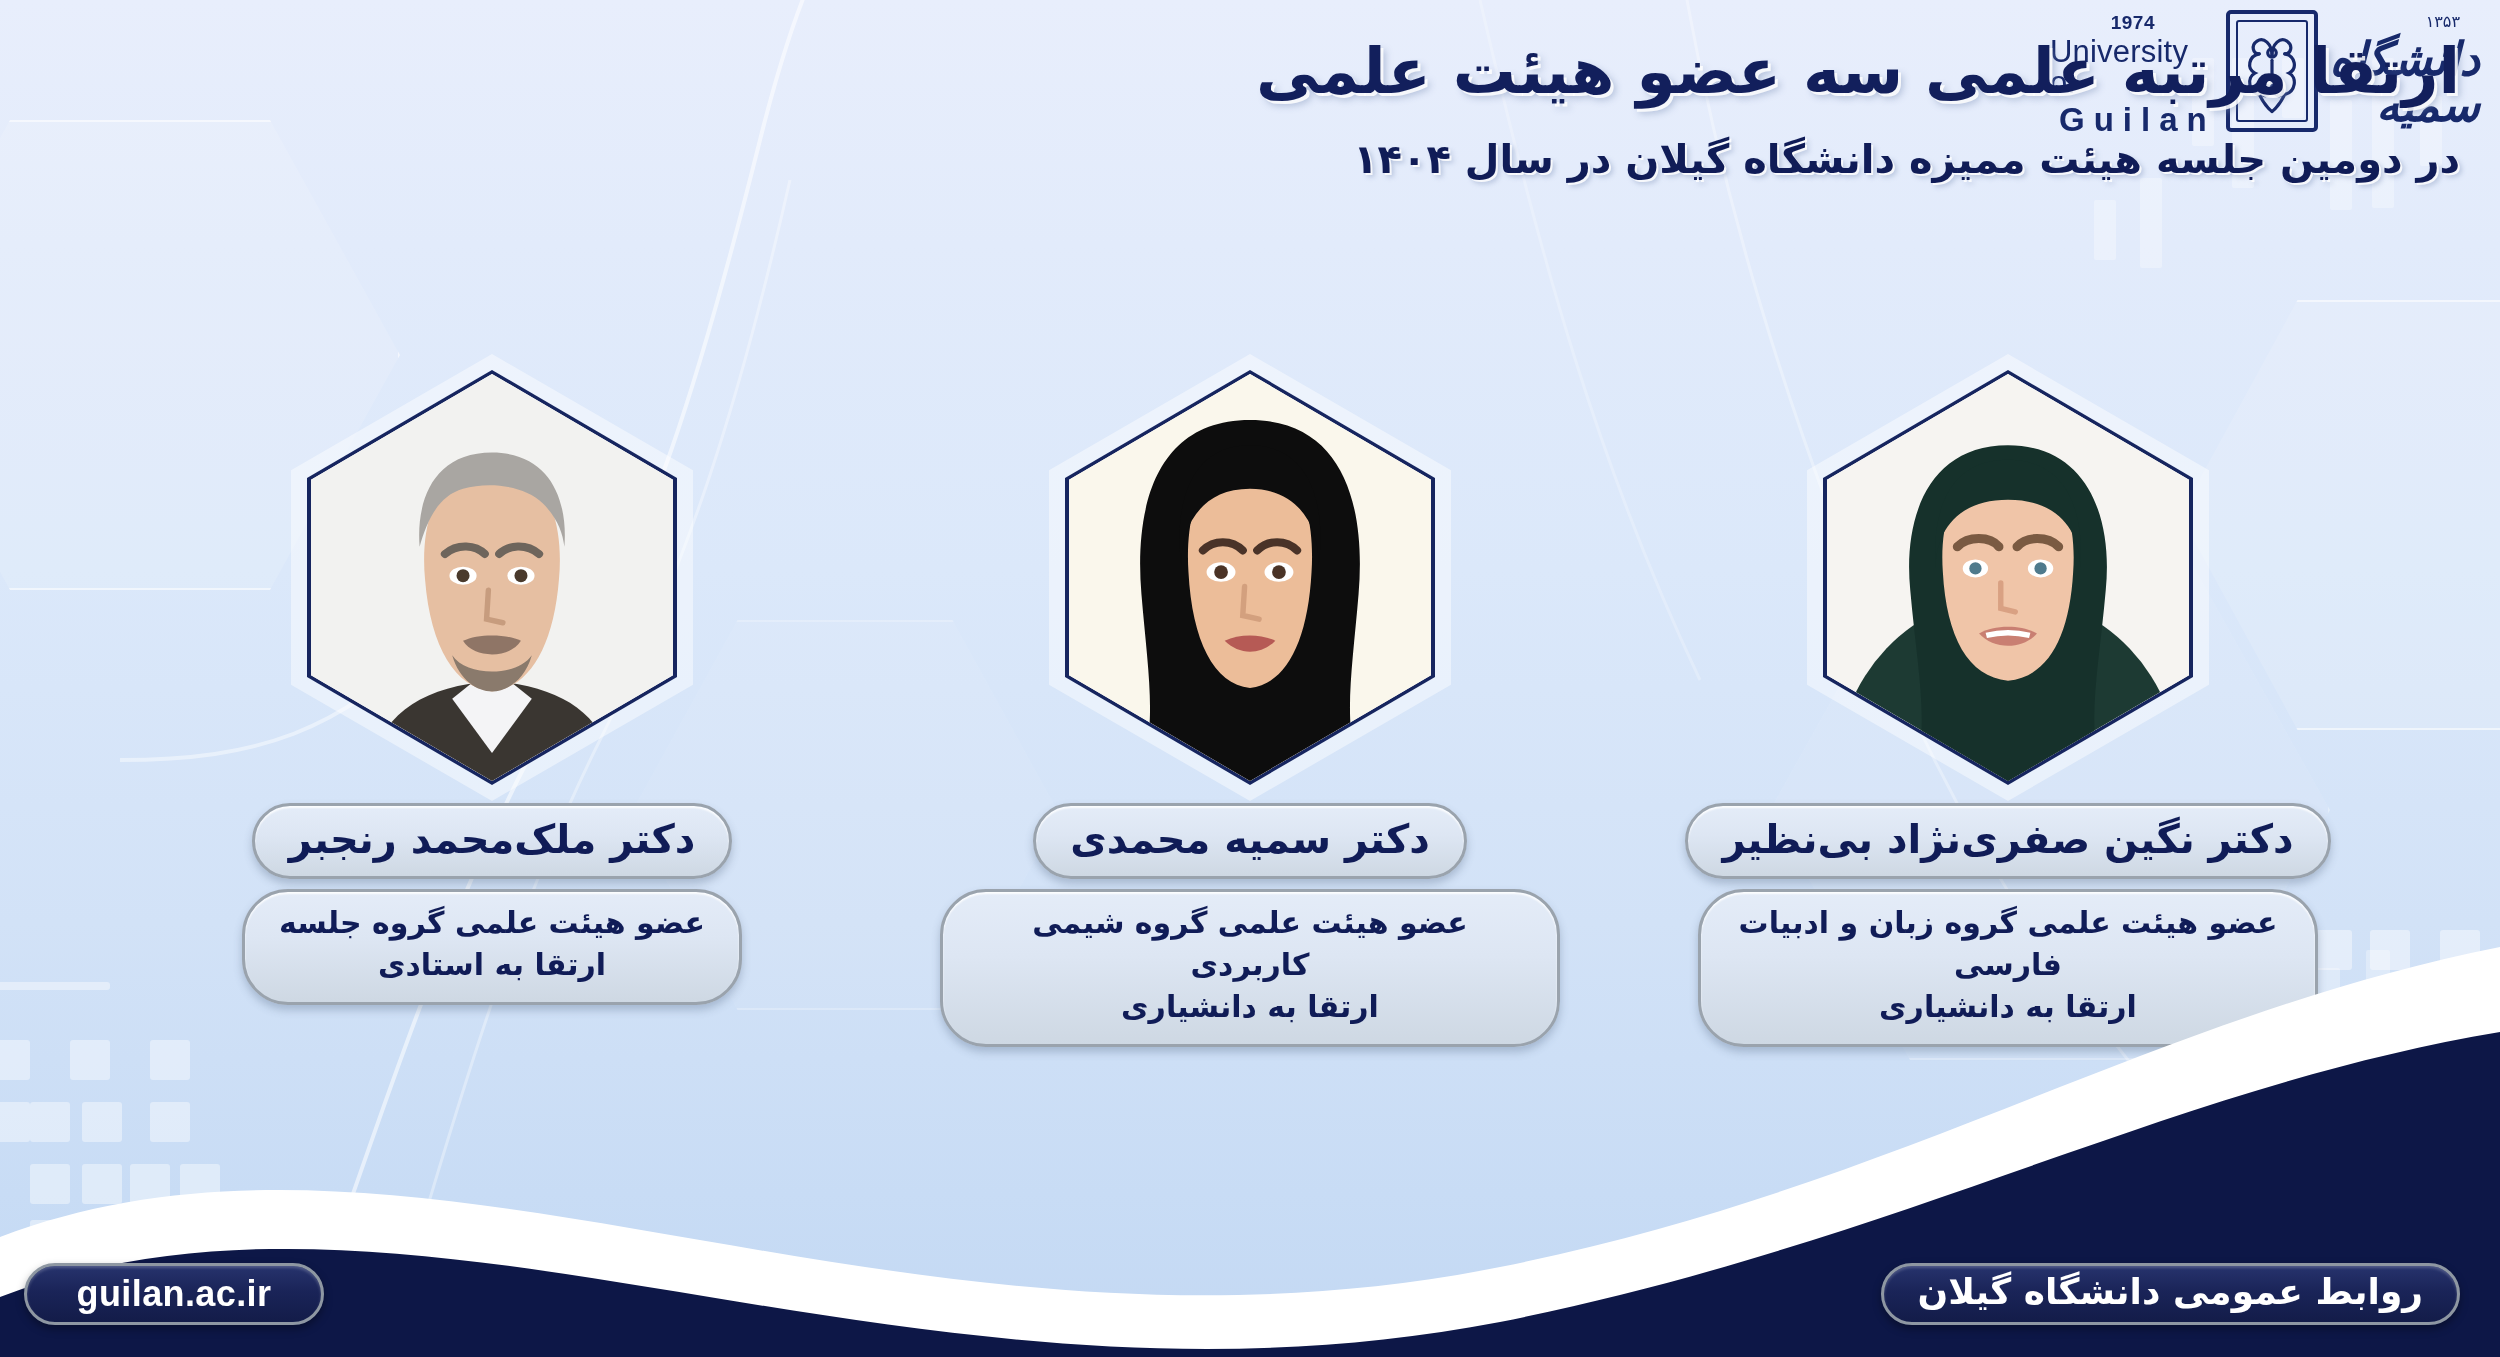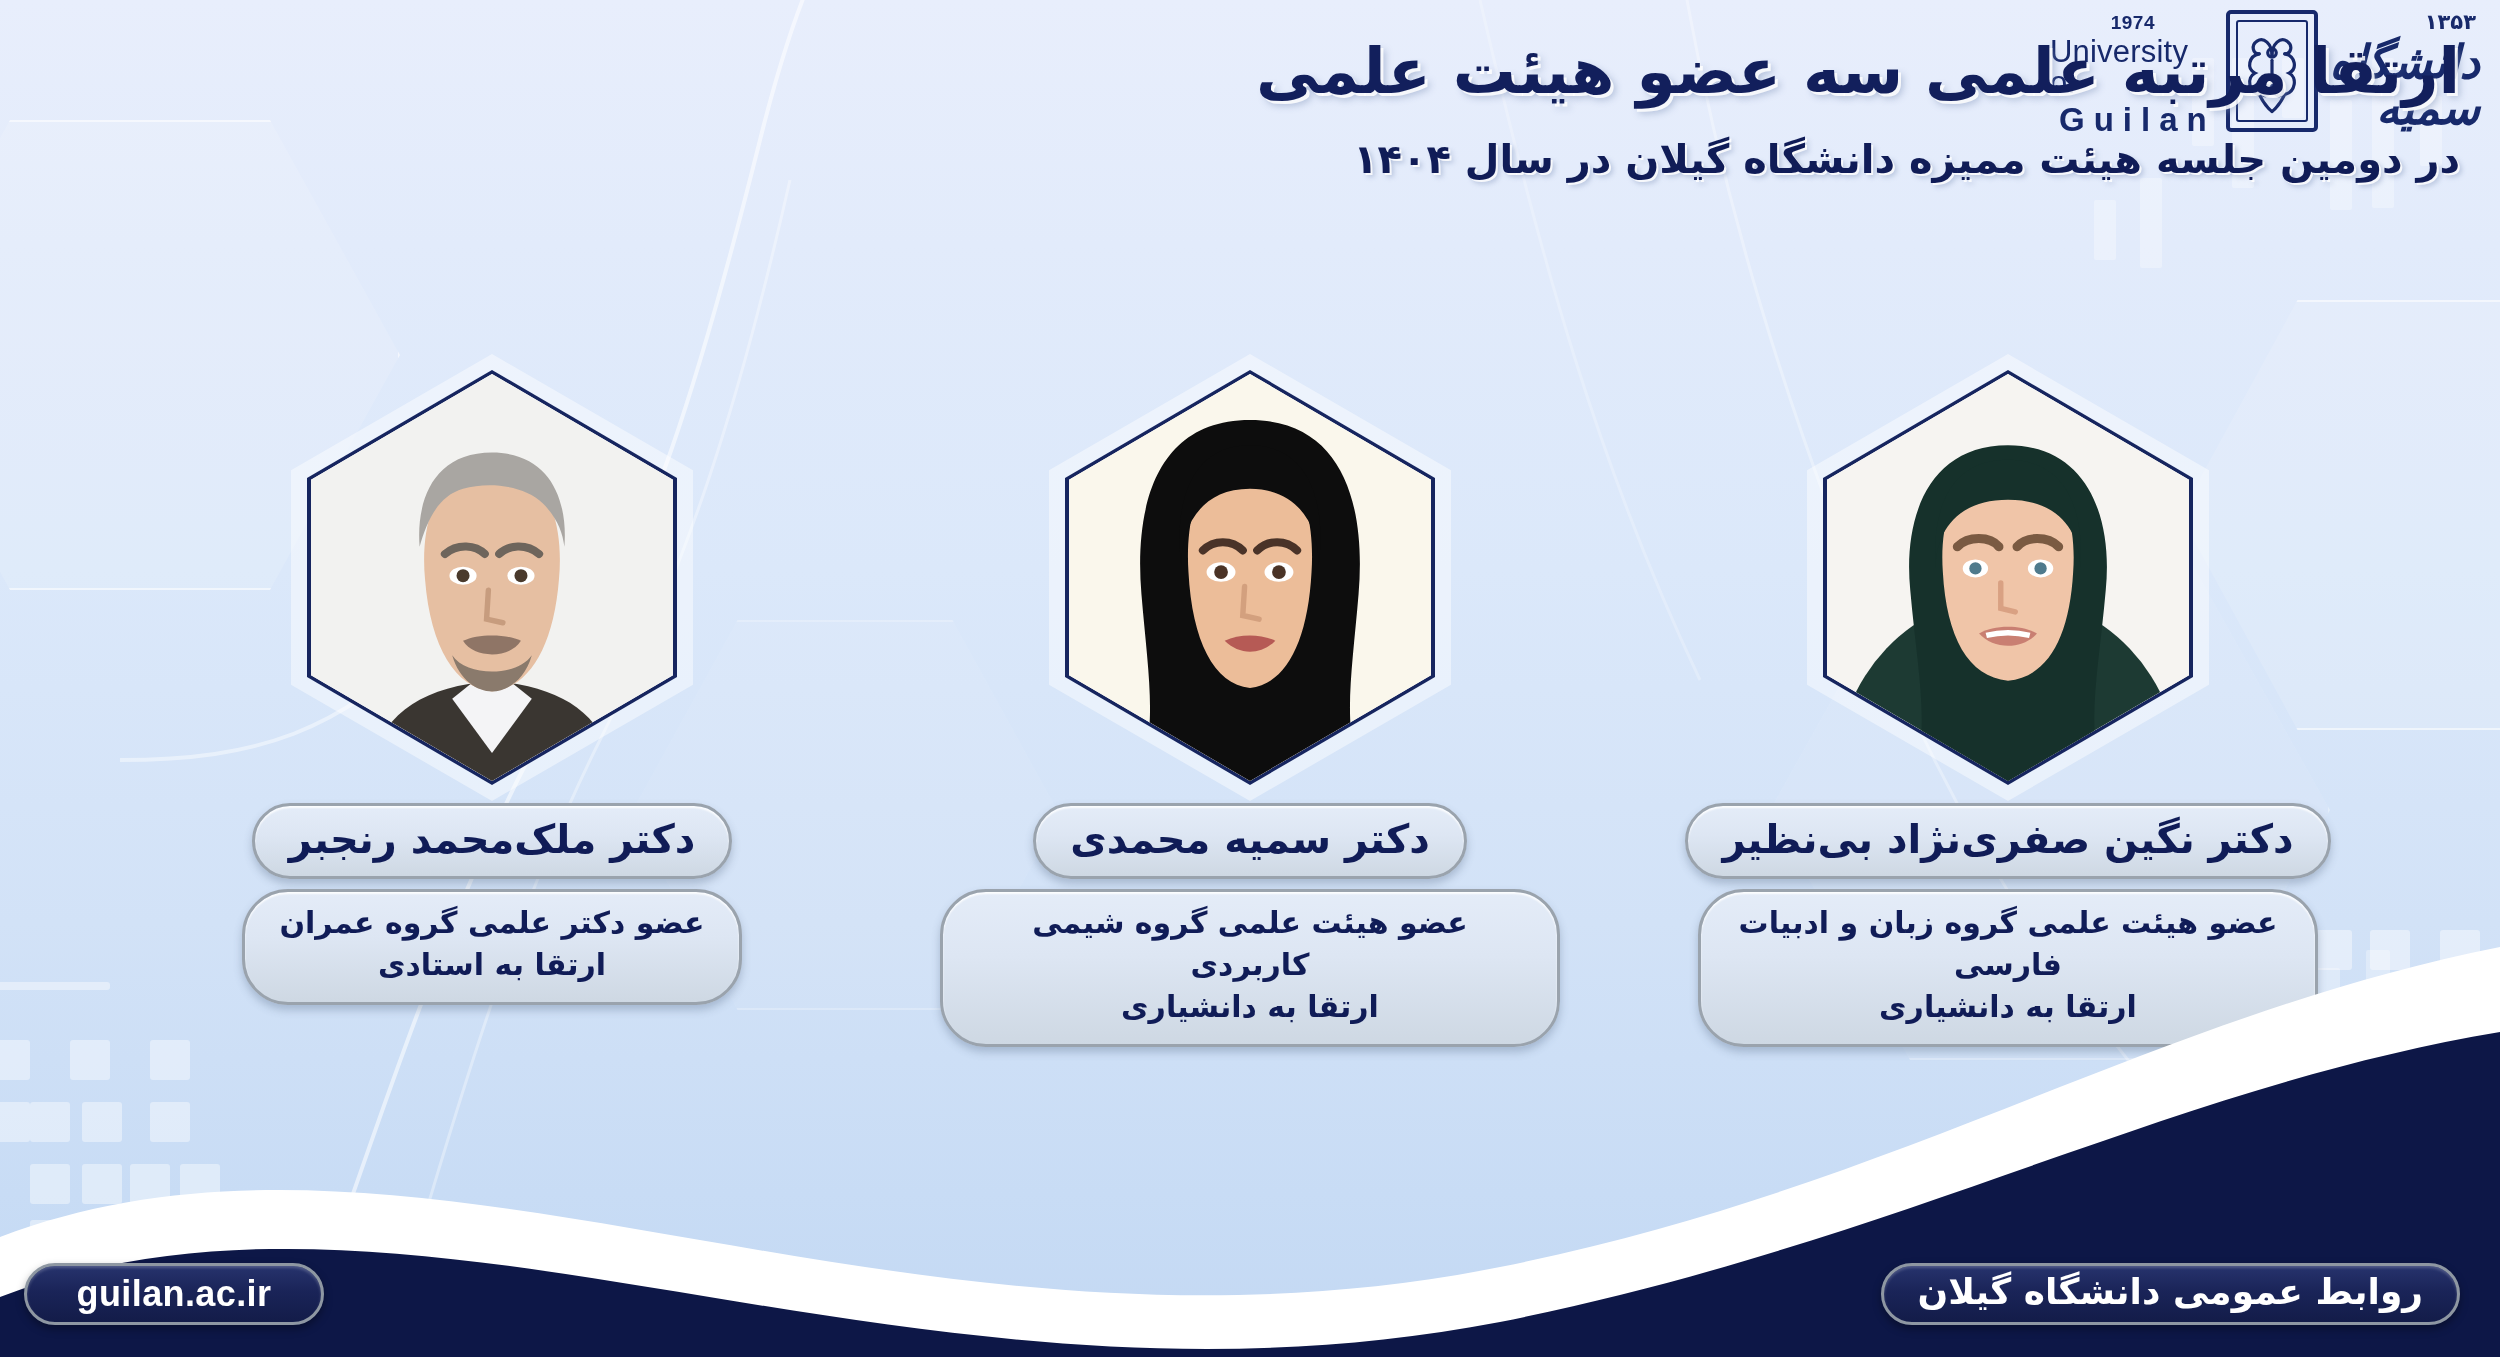--- a/index.html
+++ b/index.html
@@ -57,21 +57,21 @@
     position:relative; flex:none;
   }
   .logo-mark:before{
     content:""; position:absolute; inset:6px; border:2px solid #17296b; border-radius:3px;
   }
   .logo-mark svg { position:absolute; inset:10px; }
   .logo-fa {
     display:flex; flex-direction:column; align-items:flex-start; direction:rtl;
     color:#17296b; line-height:1;
   }
-  .logo-fa-year { font-size:21px; font-weight:700; margin-bottom:6px; margin-right:4px;}
+  .logo-fa-year { font-size:16px; font-weight:400; margin-bottom:6px; margin-right:20px;}
   .logo-fa-name {
     font-size:46px; font-weight:700; font-style:italic;
     font-family:"DejaVu Sans",sans-serif; letter-spacing:-1px;
   }
 
   .headings {
     position:absolute; right:40px; top:34px; width:1560px;
     text-align:right; direction:rtl;
   }
   .title {
@@ -340,21 +340,21 @@
             <circle cx="84" cy="114" r="3.6" fill="#4a3a2c"></circle>
             <circle cx="116" cy="114" r="3.6" fill="#4a3a2c"></circle>
             <path d="M98 122 L97 138 L106 140" stroke="#c79c7e" stroke-width="3" fill="none" stroke-linecap="round"></path>
             <path d="M84 150 C 92 146, 108 146, 116 150 C 110 160, 90 160, 84 150 Z" fill="#8f7566"></path>
             <path d="M78 158 C 86 170, 114 170, 122 158 C 118 172, 108 178, 100 178 C 92 178, 82 172, 78 158 Z" fill="#8a7a6c"></path>
           </svg>
         </div>
       </div>
       <div class="pill name">دکتر ملک‌محمد رنجبر</div>
       <div class="pill role">
-        <span>عضو دکتر علمی گروه عمران</span>
+        <span>عضو هیئت علمی گروه جلسه</span>
         <span>ارتقا به استادی</span>
       </div>
     </div>
   </div>
 
   <svg class="wave" viewBox="0 0 2500 420" preserveAspectRatio="none">
     <path d="M0 300 C 420 140, 900 450, 1500 330 C 1900 250, 2150 80, 2500 10 L2500 420 L0 420 Z" fill="#ffffff"></path>
     <path d="M0 360 C 420 200, 900 500, 1500 385 C 1900 305, 2170 150, 2500 95 L2500 420 L0 420 Z" fill="#0d1747"></path>
   </svg>
 

